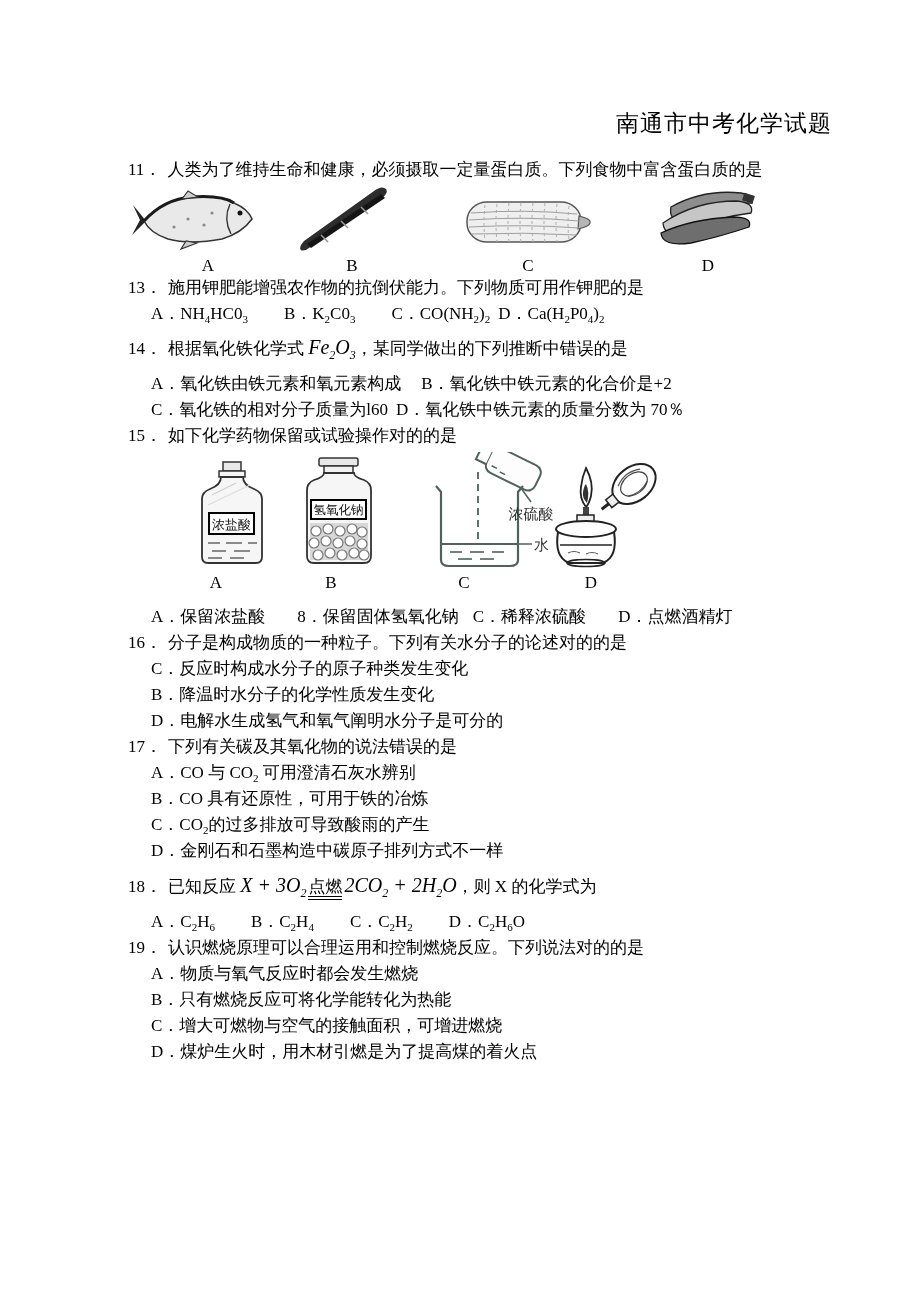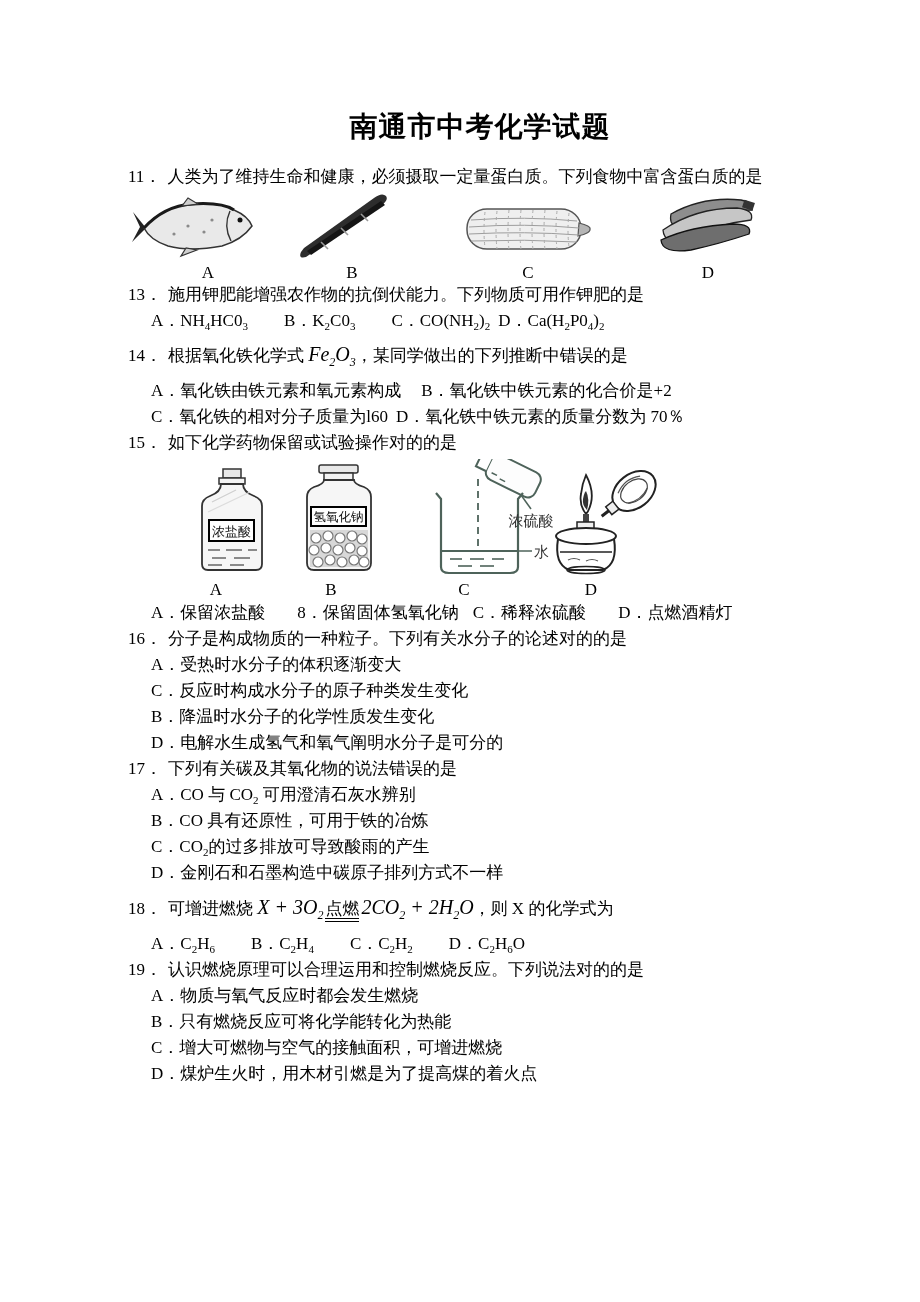--- a/index.html
+++ b/index.html
@@ -1,33 +1,33 @@
 <!DOCTYPE html>
 <html><head>
 <meta charset="utf-8">
 <style>
   html,body{margin:0;padding:0;background:#ffffff;}
   .page{
     position:relative;width:920px;height:1302px;background:#fff;
     font-family:"Liberation Serif","DejaVu Serif",serif;color:#000;
     box-sizing:border-box;padding:108px 88px 0 128px;overflow:hidden;
   }
-  .title{text-align:center;font-size:28px;font-weight:700;letter-spacing:1px;margin:0 0 18px 0;}
+  .title{text-align:right;font-size:23px;font-weight:400;letter-spacing:1px;margin:0 0 18px 0;}
   .q{font-size:17px;line-height:26px;}
   .qline{display:block;}
   .qnum{margin-right:6px;}
   .opt-line{padding-left:23px;white-space:nowrap;}
   .opt{white-space:nowrap;}
   .g36{margin-right:36px}.g32{margin-right:32px}.g20{margin-right:20px}.g14{margin-right:14px}.g8{margin-right:8px}
   sub{font-size:11px;line-height:0;}
   .math{font-style:italic;font-size:20px;font-family:"Liberation Serif",serif;}
   .math sub{font-size:12px;}
   .cond{display:inline-block;line-height:1.05;border-bottom:4px double #000;margin:0 2px;font-style:normal;font-size:17px;}
   .eqline{line-height:34px;margin-bottom:5px;}
-  .mt4{margin-top:4px}.mt3{margin-top:3px}.mt12{margin-top:1px}.mt14{margin-top:14px}.mb6{margin-bottom:6px}
+  .mt4{margin-top:4px}.mt3{margin-top:3px}.mt12{margin-top:12px}.mt14{margin-top:14px}.mb6{margin-bottom:6px}
   .figrow{position:relative;}
   .fig{position:absolute;}
   .fig svg{display:block;width:100%;height:100%;}
   .figlabels{position:relative;height:22px;font-size:17px;}
   .figlabels span{position:absolute;transform:translateX(-50%);}
 </style>
 </head>
 <body>
 
 <div class="page">
@@ -216,36 +216,35 @@
       <span style="left:336px;">C</span>
       <span style="left:463px;">D</span>
     </div>
     <div class="opt-line mt12">
       <span class="opt g32">A．保留浓盐酸</span><span class="opt g14">8．保留固体氢氧化钠</span><span class="opt g32">C．稀释浓硫酸</span><span class="opt">D．点燃酒精灯</span>
     </div>
   </div>
 
   <div class="q">
     <span class="qline"><span class="qnum">16．</span><span>分子是构成物质的一种粒子。下列有关水分子的论述对的的是</span></span>
-    <div class="opt-line"><span class="opt">A．受热时水分子的体积逐渐变大</span></div>
     <div class="opt-line"><span class="opt">C．反应时构成水分子的原子种类发生变化</span></div>
     <div class="opt-line"><span class="opt">B．降温时水分子的化学性质发生变化</span></div>
     <div class="opt-line"><span class="opt">D．电解水生成氢气和氧气阐明水分子是可分的</span></div>
   </div>
 
   <div class="q">
     <span class="qline"><span class="qnum">17．</span><span>下列有关碳及其氧化物的说法错误的是</span></span>
     <div class="opt-line"><span class="opt">A．CO 与 CO<sub>2</sub> 可用澄清石灰水辨别</span></div>
     <div class="opt-line"><span class="opt">B．CO 具有还原性，可用于铁的冶炼</span></div>
     <div class="opt-line"><span class="opt">C．CO<sub>2</sub>的过多排放可导致酸雨的产生</span></div>
     <div class="opt-line"><span class="opt">D．金刚石和石墨构造中碳原子排列方式不一样</span></div>
   </div>
 
   <div class="q mt4">
-    <span class="qline eqline"><span class="qnum">18．</span><span>可增进燃烧</span> <span class="math">X + 3O<sub>2</sub></span><span class="cond">点燃</span><span class="math">2CO<sub>2</sub> + 2H<sub>2</sub>O</span><span>，则 X 的化学式为</span></span>
+    <span class="qline eqline"><span class="qnum">18．</span><span>已知反应</span> <span class="math">X + 3O<sub>2</sub></span><span class="cond">点燃</span><span class="math">2CO<sub>2</sub> + 2H<sub>2</sub>O</span><span>，则 X 的化学式为</span></span>
     <div class="opt-line">
       <span class="opt g36">A．C<sub>2</sub>H<sub>6</sub></span><span class="opt g36">B．C<sub>2</sub>H<sub>4</sub></span><span class="opt g36">C．C<sub>2</sub>H<sub>2</sub></span><span class="opt">D．C<sub>2</sub>H<sub>6</sub>O</span>
     </div>
   </div>
 
   <div class="q">
     <span class="qline"><span class="qnum">19．</span><span>认识燃烧原理可以合理运用和控制燃烧反应。下列说法对的的是</span></span>
     <div class="opt-line"><span class="opt">A．物质与氧气反应时都会发生燃烧</span></div>
     <div class="opt-line"><span class="opt">B．只有燃烧反应可将化学能转化为热能</span></div>
     <div class="opt-line"><span class="opt">C．增大可燃物与空气的接触面积，可增进燃烧</span></div>

